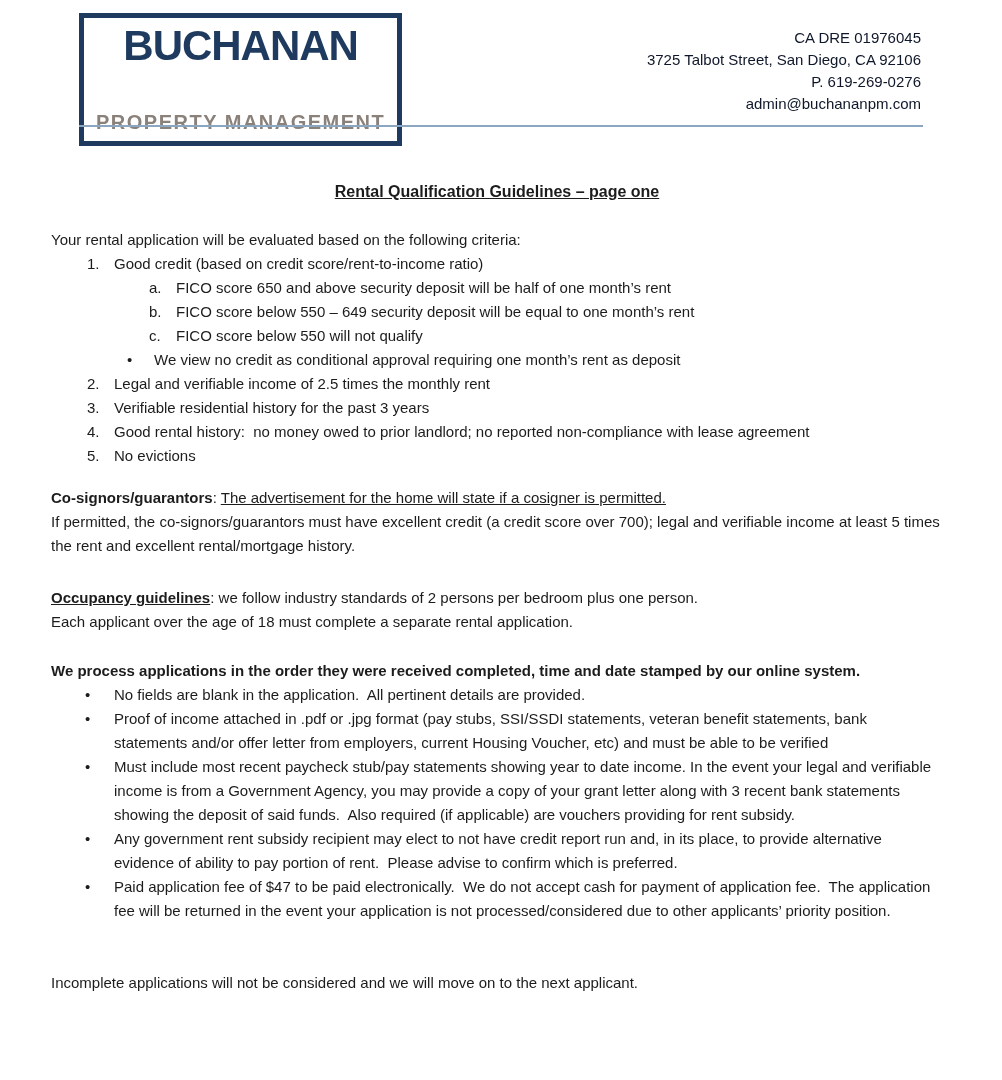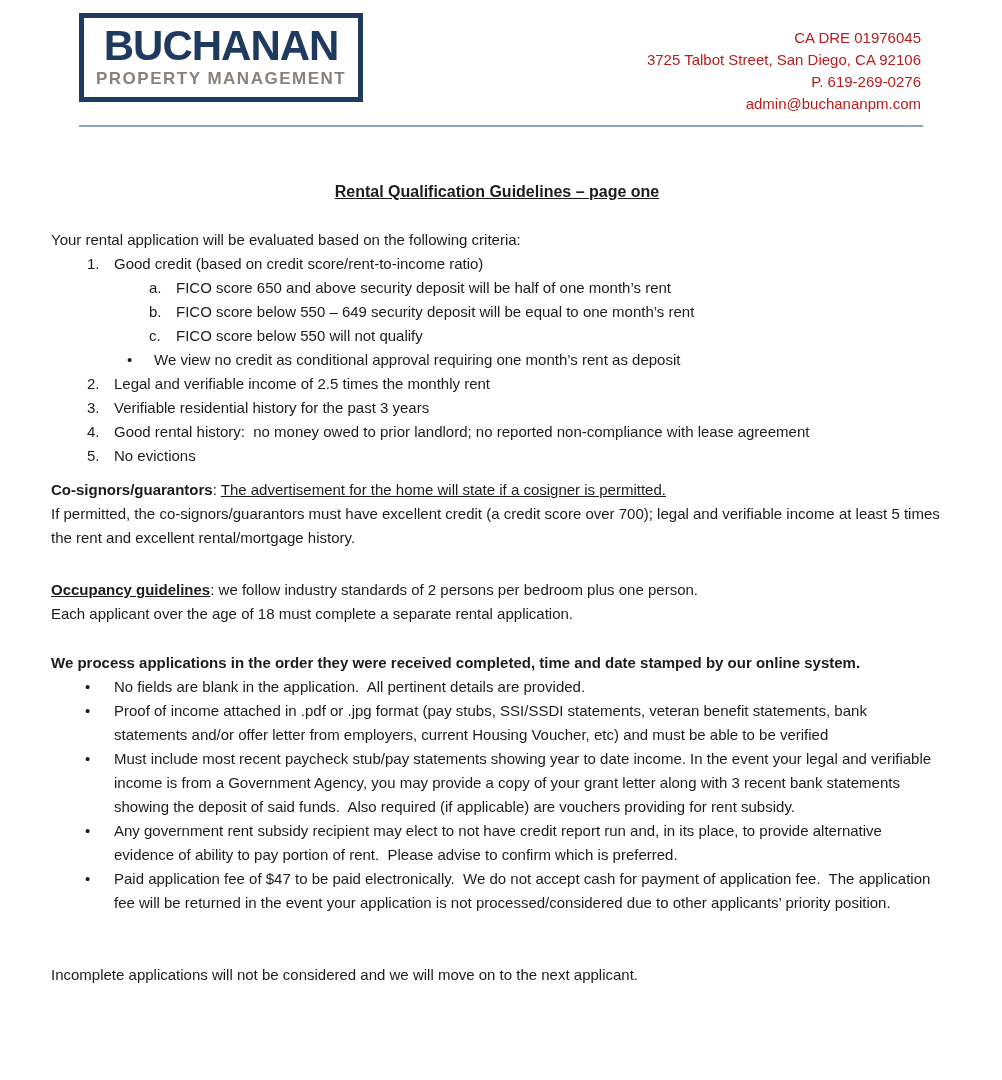--- a/index.html
+++ b/index.html
@@ -23,28 +23,28 @@
     text-align:center;
   }
   .logo-primary {
     display:block;
     font-size:42px; font-weight:800; letter-spacing:-1px;
     color:#1e3a5e; line-height:46px;
     font-family:"Liberation Sans", sans-serif;
   }
   .logo-secondary {
     display:block;
-    font-size:17px; font-weight:700; letter-spacing:1.5px;
-    color:#8a817a; line-height:19px;
+    font-size:20px; font-weight:700; letter-spacing:1.5px;
+    color:#8a817a; line-height:19px;margin-top:44px;
   }
   .contact {
     position:absolute; right:42px; top:27px;
     text-align:right;
     font-size:15px; line-height:22px;
-    color:#b91c1c;
+    color:#0f172a;
   }
   .contact div { white-space:pre; }
   .rule {
     position:absolute; left:40px; right:40px; top:125px;
     height:0; border-top:2px solid #8ba6c1;
   }
   
   .doc {
     padding:0 20px 0 12px;
     font-size:15px; line-height:24px;
@@ -58,21 +58,21 @@
   .intro { margin-top:24px; }
   .row { display:flex; align-items:flex-start; }
   .row .marker { flex:0 0 auto; }
   .row .t { flex:1 1 auto; }
   .lvl1 .marker { margin-left:36px; width:27px; }
   .lvl2 .marker { margin-left:98px; width:27px; }
   .lvl1b .marker { margin-left:76px; width:27px; }
   .blt .marker { margin-left:34px; width:29px; }
   .bold { font-weight:bold; }
   .ul { text-decoration:underline; }
-  .cosigners { margin-top:10px; }
+  .cosigners { margin-top:18px; }
   .occupancy { margin-top:28px; }
   .separate { }
   .process { margin-top:25px; font-weight:bold; }
   .completed-heading { margin-top:10px; }
   .completed-heading .t { font-weight:bold; text-decoration:underline; }
   .incomplete { margin-top:48px; }
 </style>
 </head>
 <body>
 

